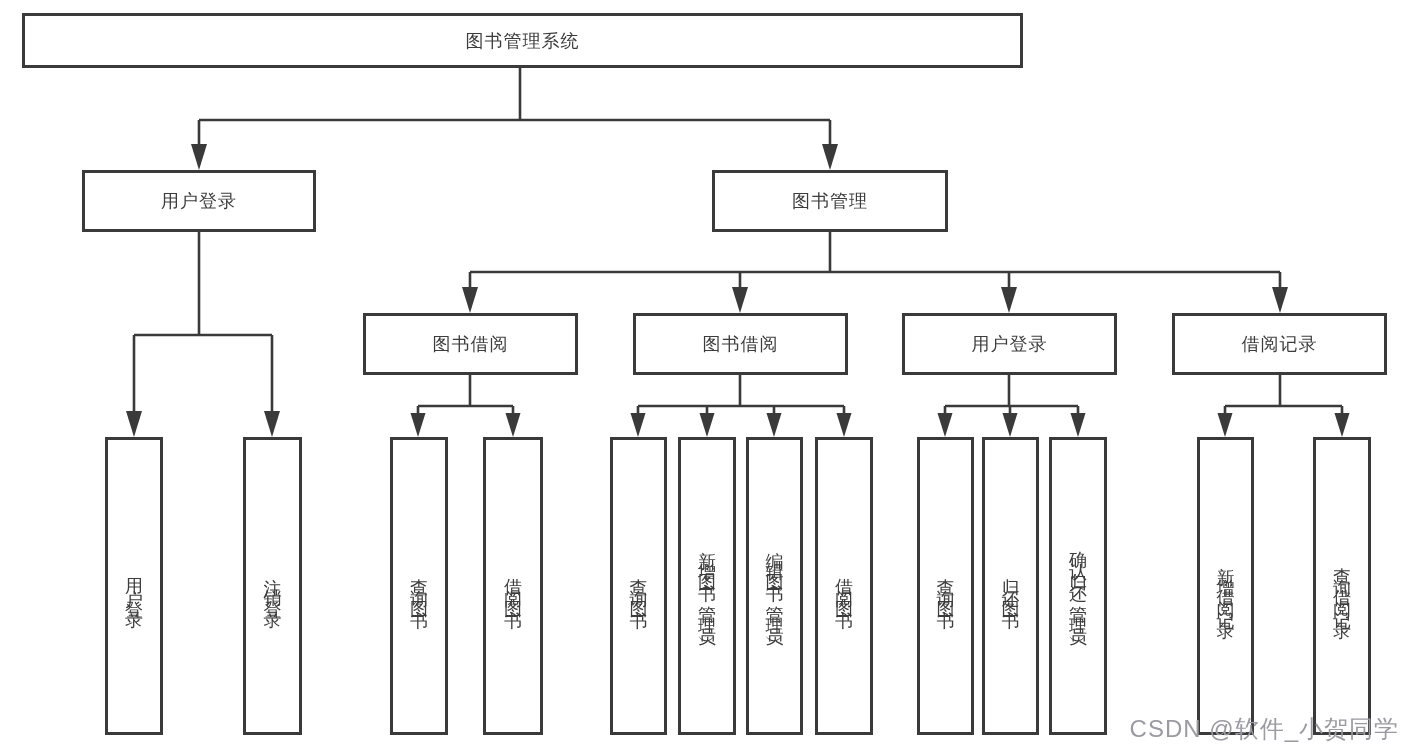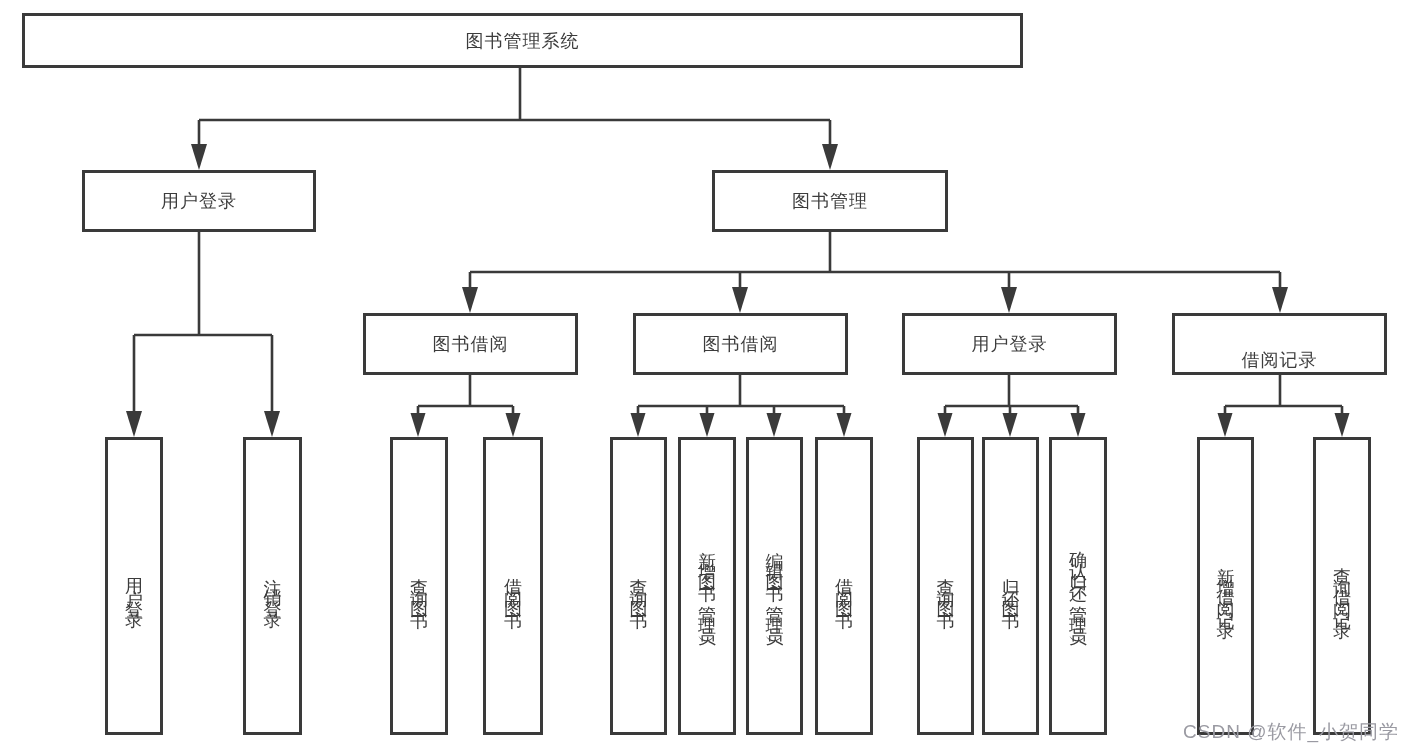--- a/index.html
+++ b/index.html
@@ -20,38 +20,38 @@
     writing-mode:vertical-rl; text-orientation:mixed;
     letter-spacing:11px; font-size:18px; line-height:1; color:#3c3c3c;
   }
   
   .n-root  { left:22px;  top:13px;  width:1001px; height:55px; }
   .n-login { left:82px;  top:170px; width:234px;  height:62px; }
   .n-mgmt  { left:712px; top:170px; width:236px;  height:62px;font-family:Liberation Mono, monospace; }
   .n-rec   { left:363px; top:313px; width:215px;  height:62px; }
   .n-bor   { left:633px; top:313px; width:215px;  height:62px; }
   .n-cur   { left:902px; top:313px; width:215px;  height:62px; }
-  .n-recd  { left:1172px;top:313px; width:215px;  height:62px;align-items:flex-end; }
+  .n-recd  { left:1172px;top:313px; width:215px;  height:62px; }
   .lf      { top:437px; height:298px; }
   .l1  { left:105px;  width:58px; }
   .l2  { left:243px;  width:59px; }
   .l3  { left:390px;  width:58px; }
   .l4  { left:483px;  width:60px; }
   .l5  { left:610px;  width:57px; }
   .l6  { left:678px;  width:58px; }
   .l7  { left:746px;  width:57px; }
   .l8  { left:815px;  width:58px; }
   .l9  { left:917px;  width:57px; }
   .l10 { left:982px;  width:57px; }
   .l11 { left:1049px; width:58px; }
   .l12 { left:1197px; width:57px; }
   .l13 { left:1313px; width:58px; }
   #watermark {
     position:absolute; right:6px; bottom:2px;
-    font-size:19px; color:#9a9aa2; letter-spacing:1px; white-space:nowrap;
+    font-size:24px; color:#9a9aa2; letter-spacing:1px; white-space:nowrap;
   }
 </style>
 </head>
 <body>
 
 <div id="stage">
 
   <svg id="connectors" viewBox="0 0 1405 747" xmlns="http://www.w3.org/2000/svg" aria-hidden="true">
     <g stroke="#3a3a3a" stroke-width="2.6" fill="none">
       <path d="M520 68 V121"></path>

